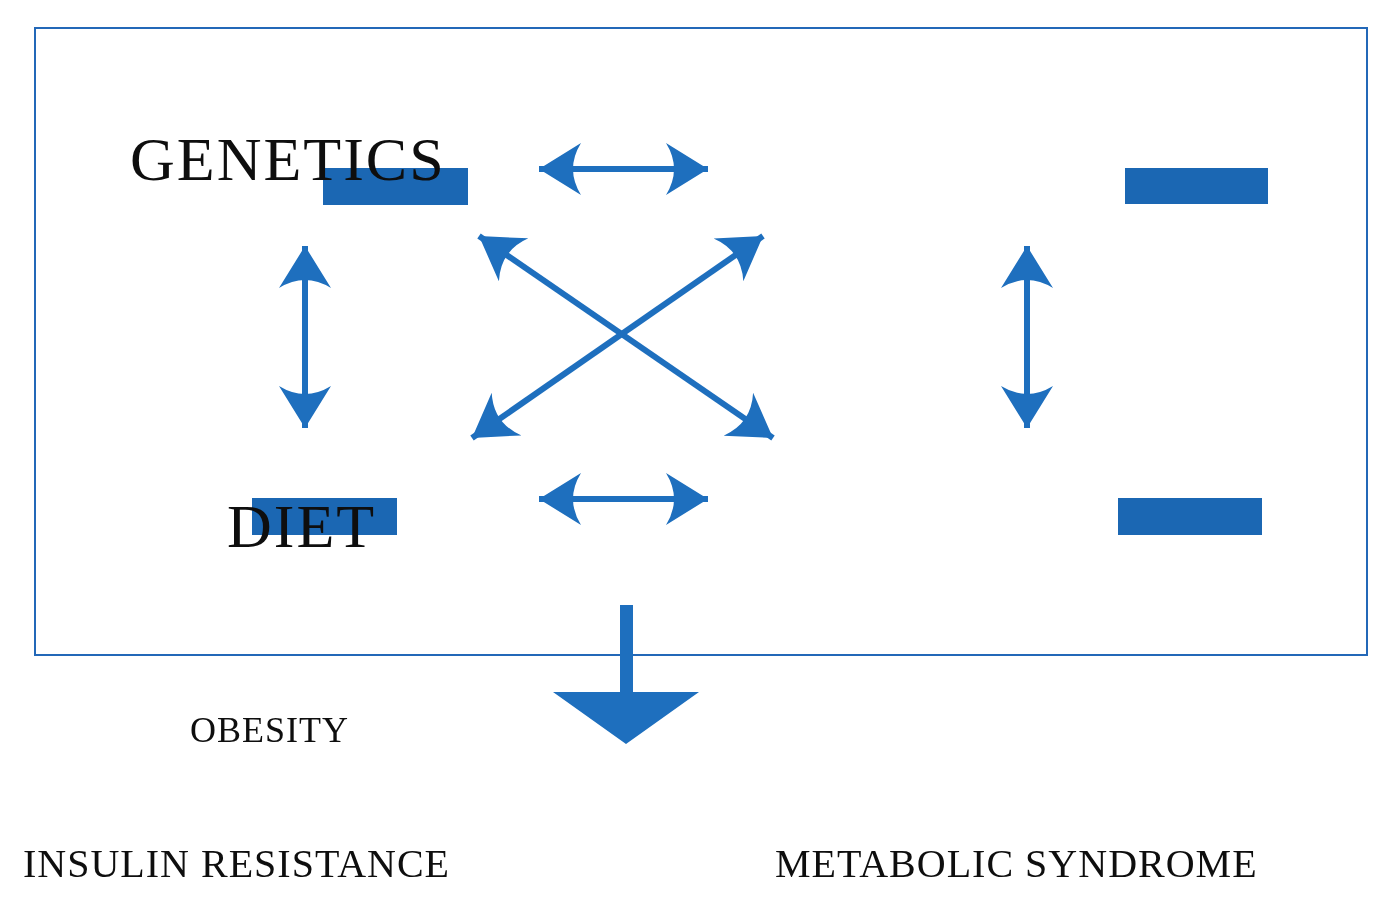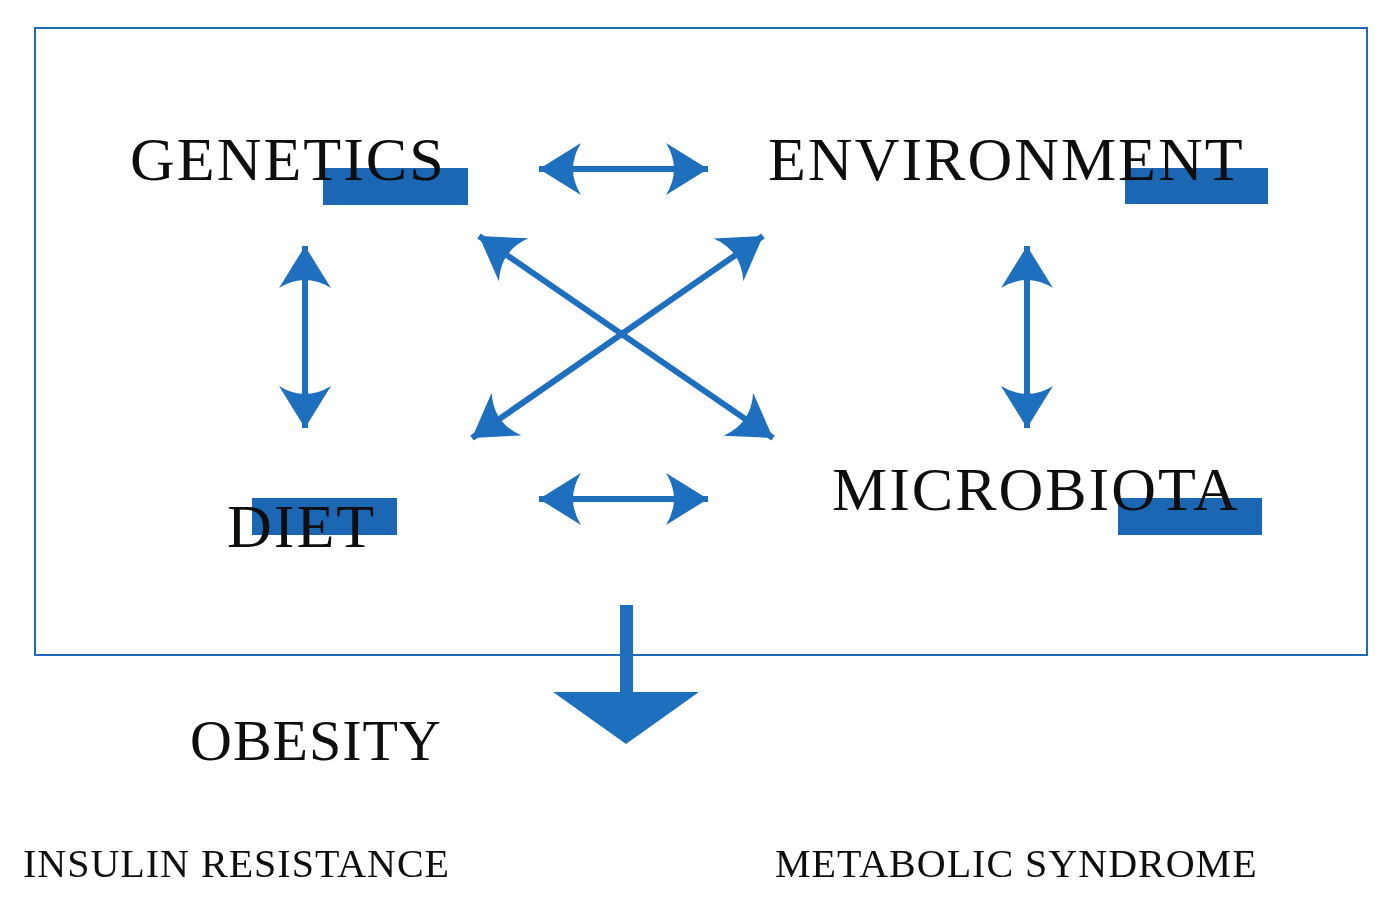--- a/index.html
+++ b/index.html
@@ -40,21 +40,21 @@
     color: #0e0e0e;
   }
   .outcome-label {
     position: absolute;
     z-index: 2;
     line-height: 1;
     letter-spacing: 1px;
     white-space: nowrap;
     color: #0e0e0e;
   }
-  .row1 { font-size: 58px; }
+  .row1 { font-size: 36px; }
   .row2 { font-size: 40px; }
   svg.arrows {
     position: absolute;
     left: 0;
     top: 0;
     z-index: 4;
     pointer-events: none;
   }
   .arrow {
     stroke: #1E6FBE;
@@ -87,23 +87,21 @@
 <div id="canvas">
 
   <div class="frame"></div>
 
   <div class="hl" id="hl-genetics"></div>
   <div class="hl" id="hl-environment"></div>
   <div class="hl" id="hl-diet"></div>
   <div class="hl" id="hl-microbiota"></div>
 
   <div class="node-label" id="lbl-genetics">GENETICS</div>
-  <div class="node-label" id="lbl-environment">ENVIRONMENT</div>
   <div class="node-label" id="lbl-diet">DIET</div>
-  <div class="node-label" id="lbl-microbiota">MICROBIOTA</div>
 
   <div class="outcome-label row1" id="lbl-obesity">OBESITY</div>
   <div class="outcome-label row2" id="lbl-insulin">INSULIN RESISTANCE</div>
   <div class="outcome-label row2" id="lbl-metabolic">METABOLIC SYNDROME</div>
 
   <svg class="arrows" width="1400" height="912" viewBox="0 0 1400 912">
     <defs>
       <marker id="ah" viewBox="0 -27 43 54" refX="42" refY="0" markerWidth="43" markerHeight="54" orient="auto-start-reverse" markerUnits="userSpaceOnUse">
         <path d="M42 0 L0 -26 Q16 0 0 26 Z" fill="#1E6FBE"></path>
       </marker>

